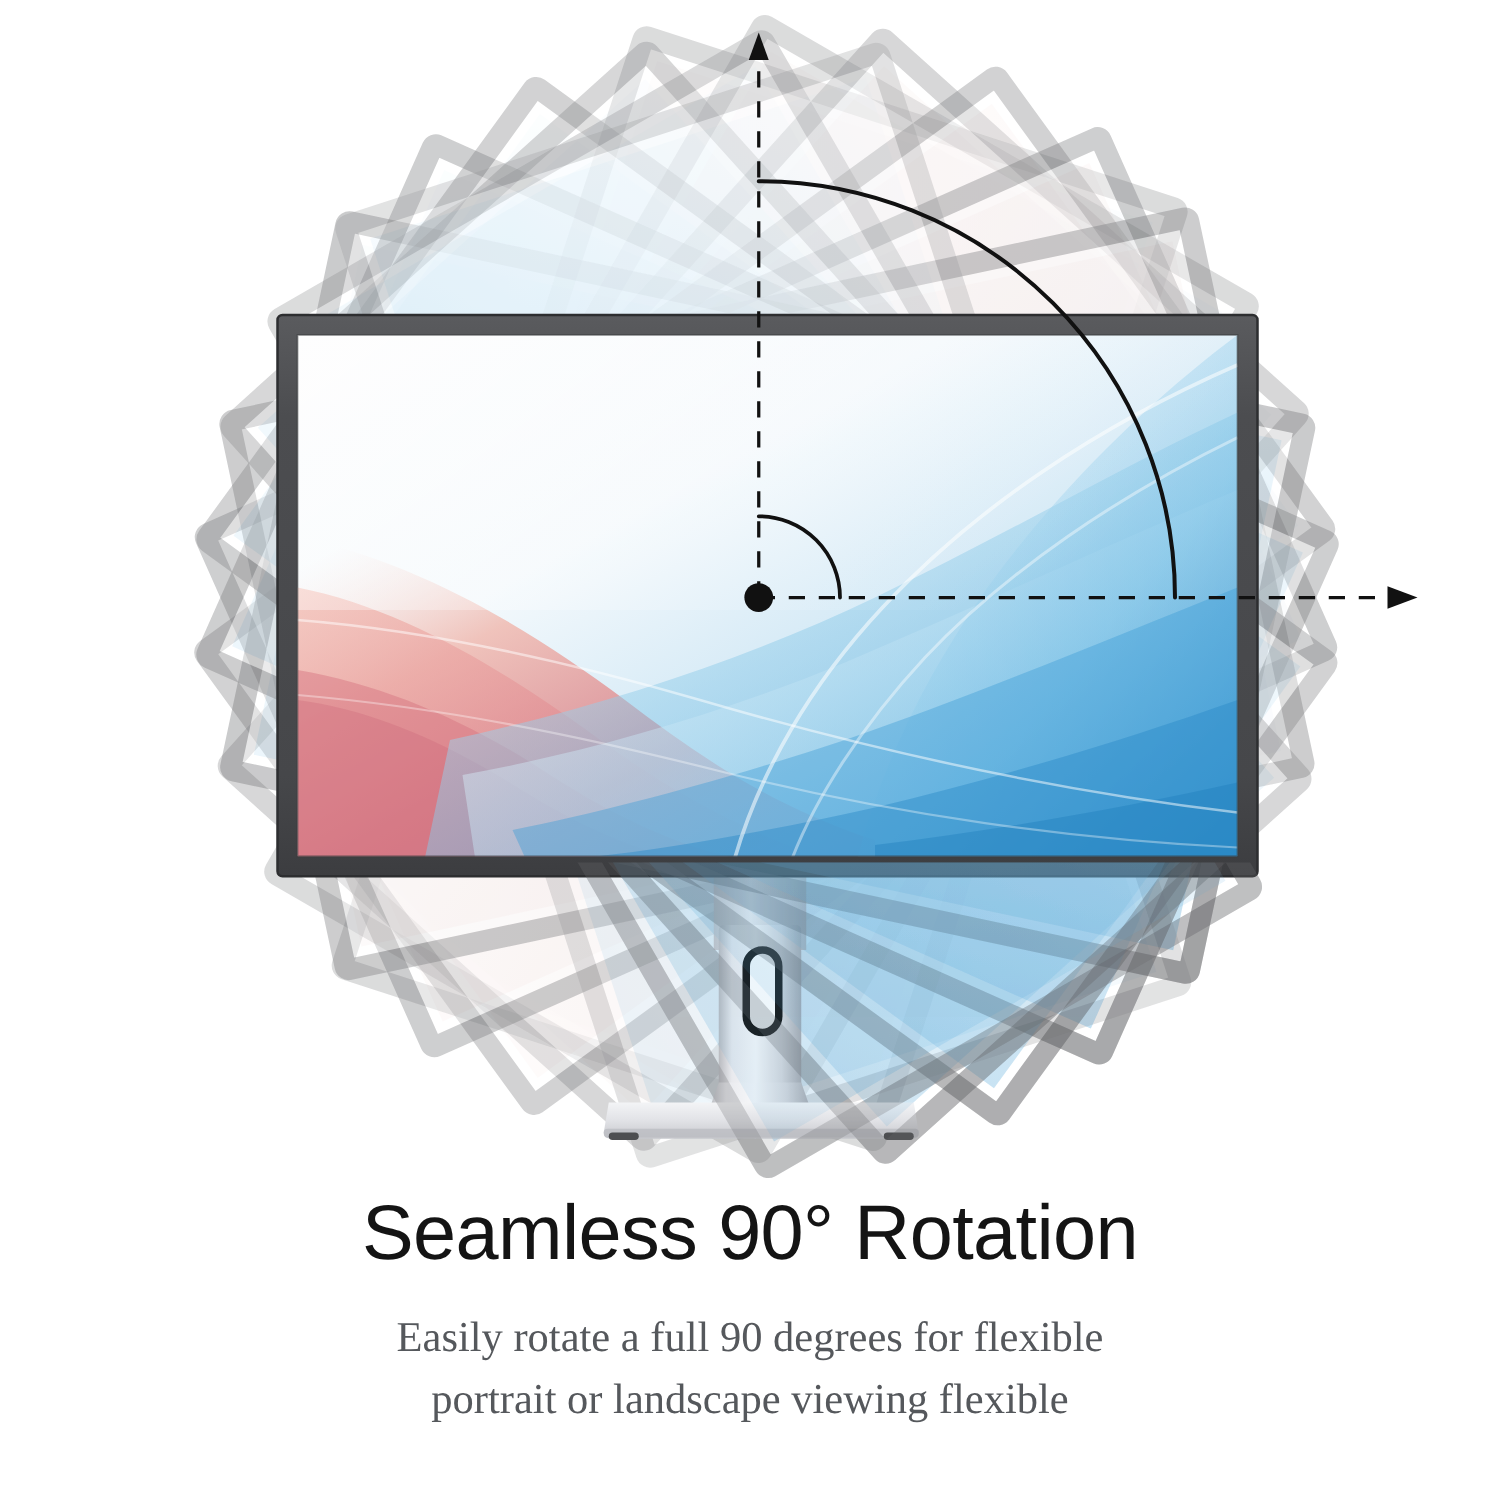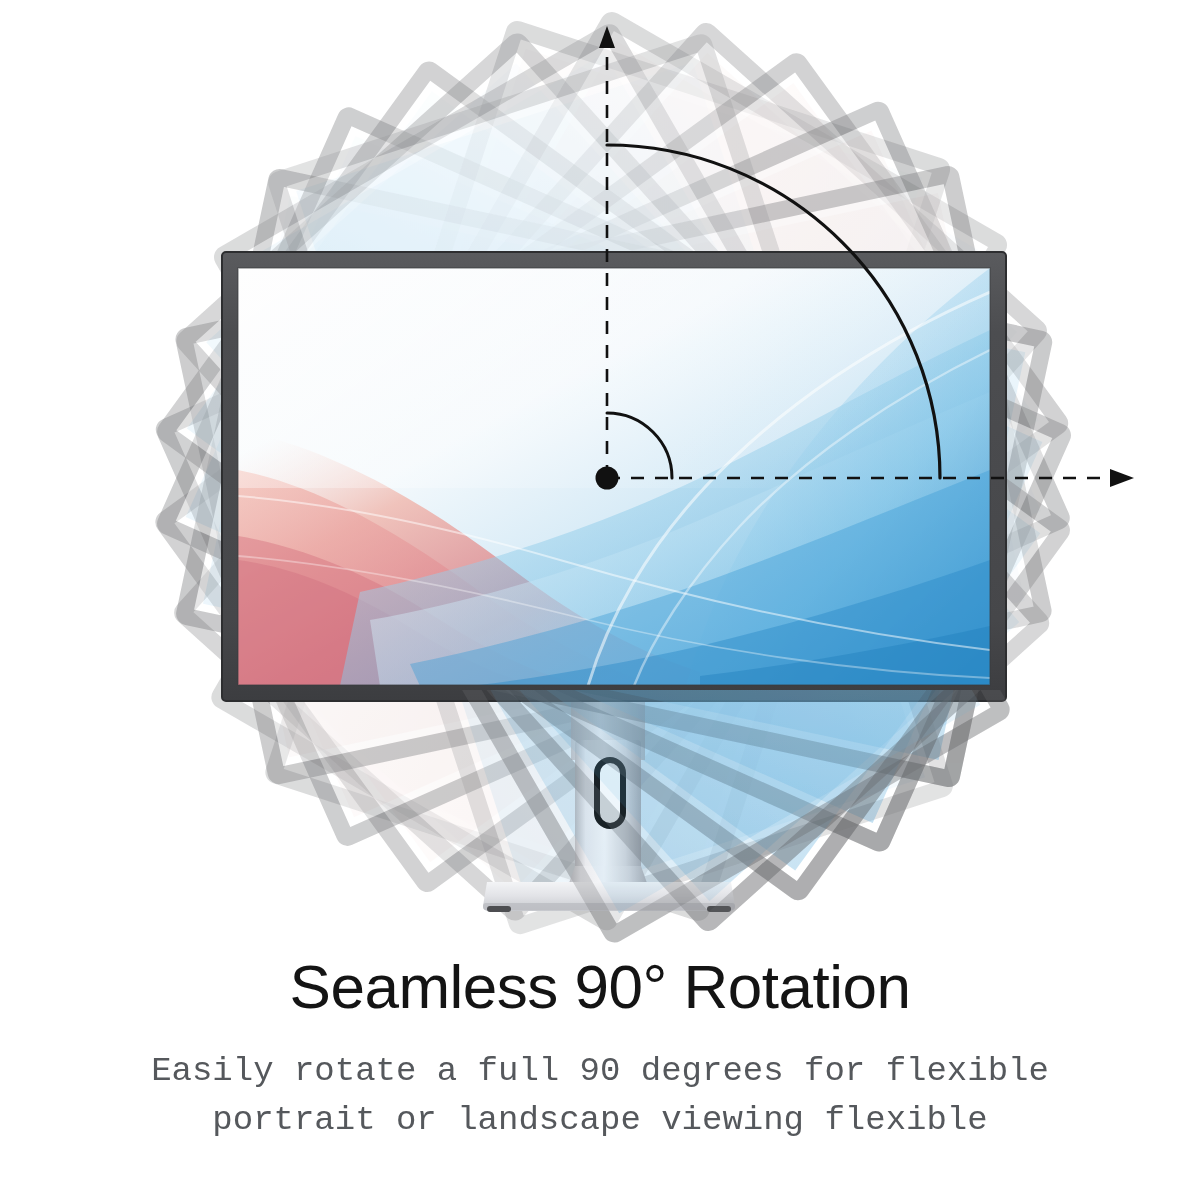--- a/index.html
+++ b/index.html
@@ -42,21 +42,21 @@
     font-size: 62px;
     font-weight: 400;
     letter-spacing: -0.5px;
     color: #141414;
     line-height: 1.12;
     margin: 0;
     padding: 0;
   }
 
   .subline {
-    font-family: Liberation Mono, monospace;
+    font-family: Liberation Serif, serif;
     font-size: 34px;
     font-weight: 400;
     color: #55585c;
     line-height: 1.42;
     margin: 0;
     padding: 0;
     margin-top: 26px;
   }
   .subline .l2 { display: block; }
 

